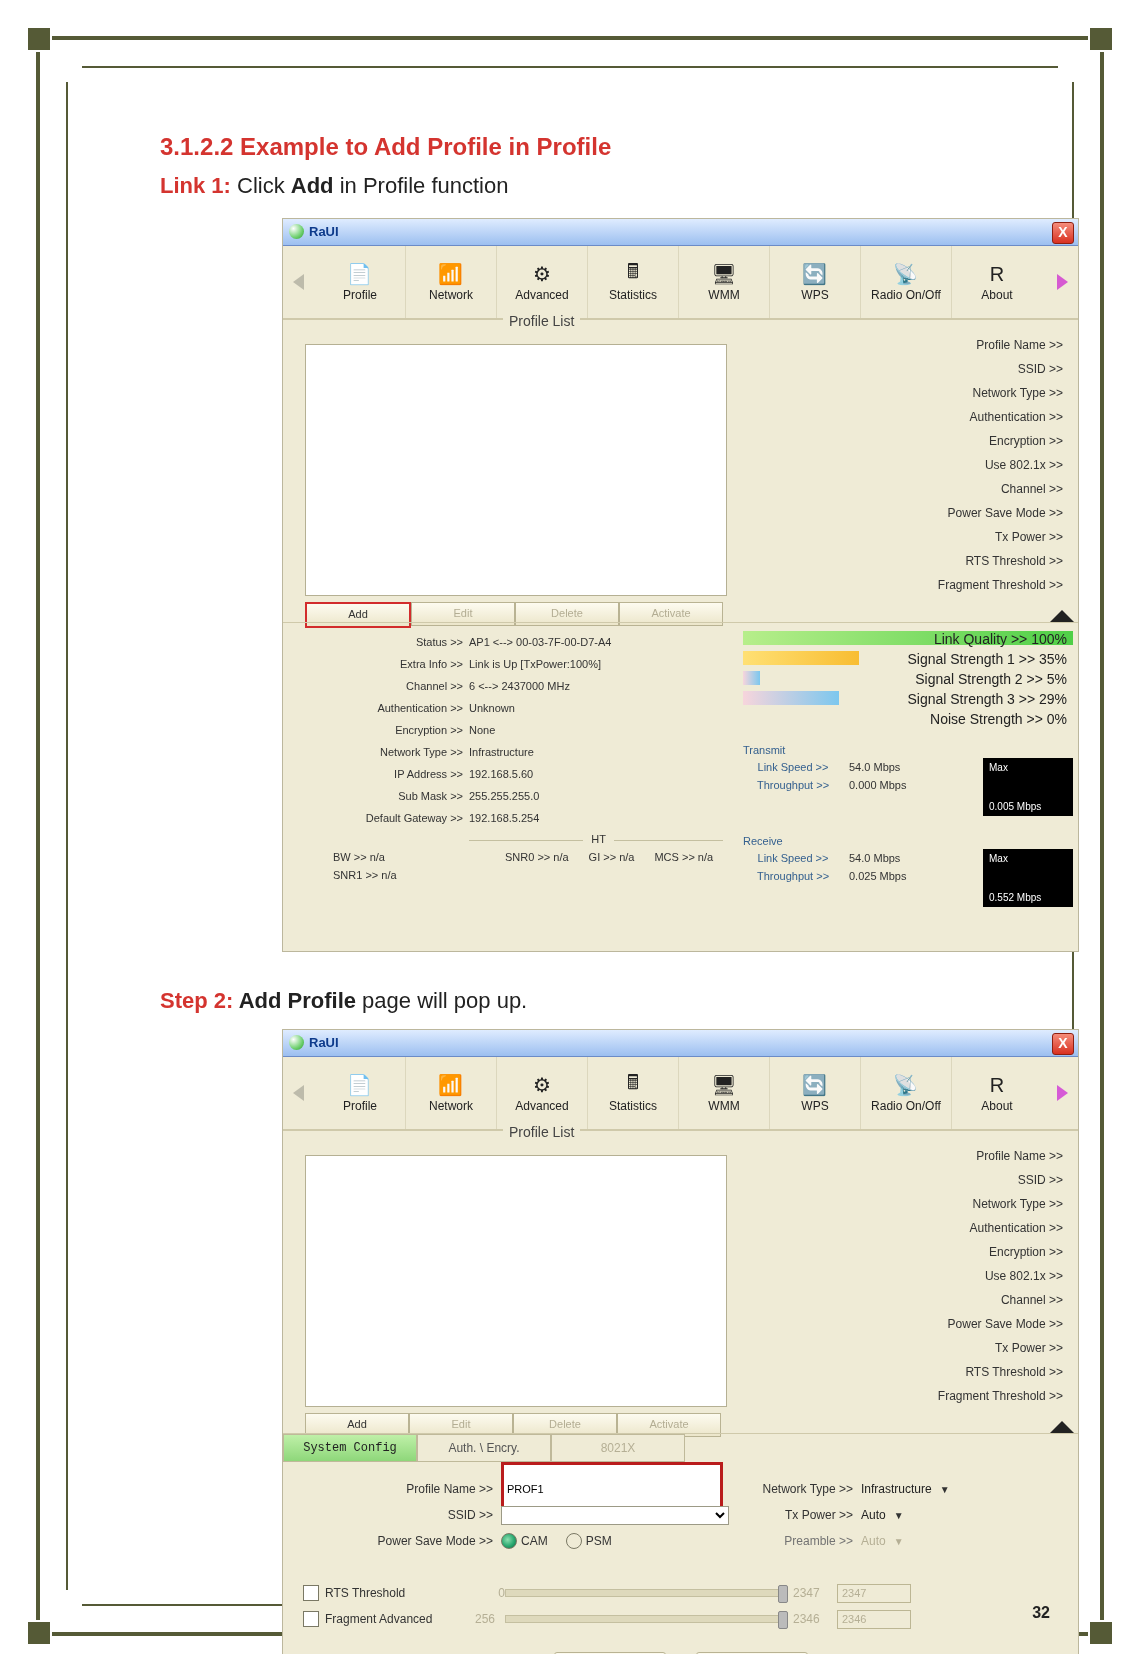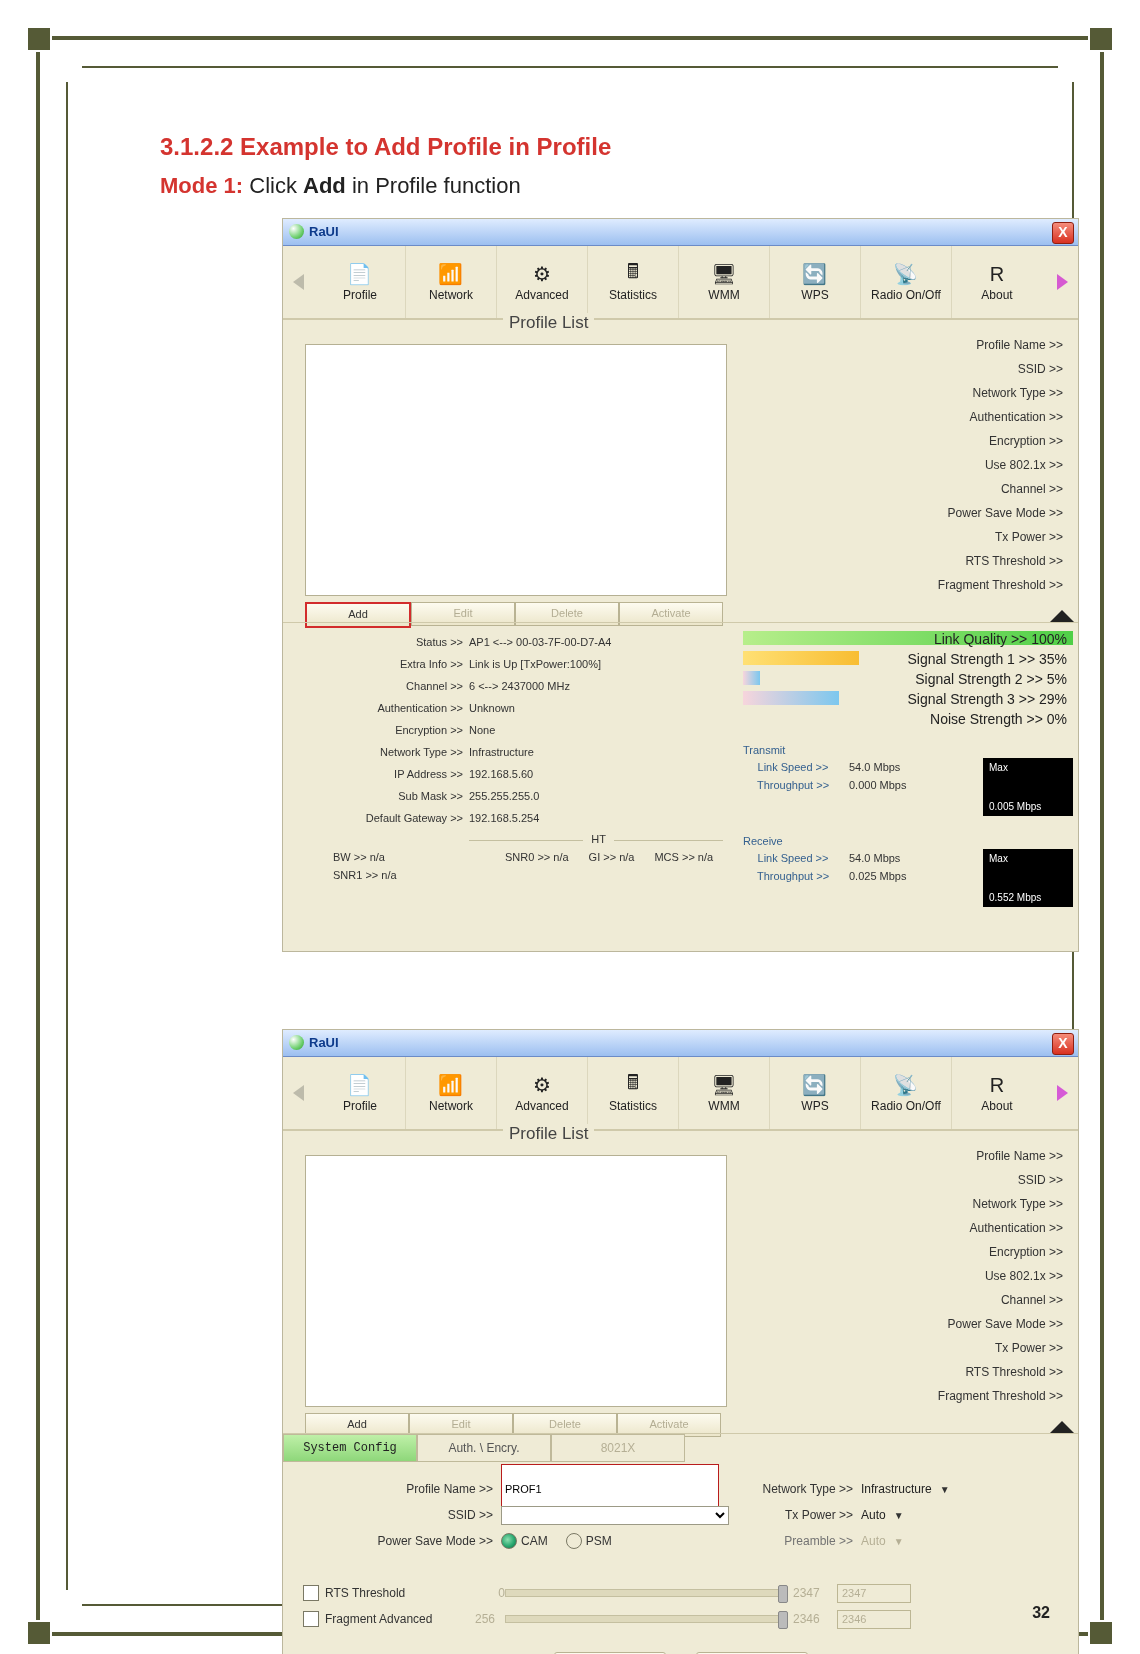--- a/index.html
+++ b/index.html
@@ -26,21 +26,21 @@
   .titlebar .close{position:absolute;right:4px;top:3px;width:20px;height:20px;background:linear-gradient(#f58d7c,#d83020);border:1px solid #8e1e10;border-radius:3px;color:#fff;font-weight:bold;font-size:14px;text-align:center;line-height:18px;}
 
   .toolbar{height:72px;background:#efebd6;border-bottom:1px solid #cfc9aa;display:flex;align-items:stretch;}
   .arrow{width:32px;display:flex;align-items:center;justify-content:center;}
   .arrow svg{width:24px;height:24px;}
   .tbitem{flex:0 0 90px;display:flex;flex-direction:column;align-items:center;justify-content:center;border-right:1px solid #dcd7bd;font-size:12px;color:#222;gap:2px;}
   .tbitem:last-child{border-right:0;}
   .tbitem .tbicon{width:28px;height:24px;display:flex;align-items:center;justify-content:center;font-size:20px;}
 
   .thin-divider{position:relative;height:12px;border-top:1px solid #cfc9aa;}
-  .label-over{position:absolute;top:-7px;background:#efebd6;padding:0 6px;font-size:17px;color:#444;}
+  .label-over{position:absolute;top:-7px;background:#efebd6;padding:0 6px;font-size:14px;color:#444;}
 
   .pane{position:relative;height:290px;}
   .listbox{position:absolute;left:22px;top:12px;width:420px;height:250px;background:#fff;border:1px solid #b5b093;}
   .labels{position:absolute;left:480px;top:6px;width:300px;}
   .labels .row{height:24px;text-align:right;font-size:12px;color:#333;}
   .btnrow{position:absolute;left:22px;top:270px;display:flex;}
   .smbtn{width:102px;height:22px;background:linear-gradient(#fdfbf0,#ece6ca);border:1px solid #b9b393;font-size:11px;color:#333;text-align:center;line-height:20px;margin-right:0;}
   .smbtn.dis{color:#b3ad93;}
   .smbtn.add1{border:2px solid #d22c2c;}
   .triangle{position:absolute;right:4px;bottom:0;width:0;height:0;border-left:12px solid transparent;border-right:12px solid transparent;border-bottom:12px solid #222;}
@@ -64,21 +64,21 @@
 
   
   .config{position:relative;border-top:1px solid #cfc9aa;}
   .tabs{height:26px;display:flex;}
   .tabb{width:132px;height:26px;text-align:center;line-height:26px;font-size:12px;border:1px solid #bfb99a;background:#efebd6;color:#555;}
   .tabb.act{background:linear-gradient(#bff0a8,#8ed77a);color:#222;font-family:Liberation Mono, monospace;}
   .tabb.dis{color:#b5af95;}
   .cfgbody{padding:16px 20px 10px;font-size:12px;color:#333;}
   .crow{display:flex;align-items:center;height:26px;}
   .crow .ck{width:190px;text-align:right;padding-right:8px;}
-  .crow input[type=text]{width:210px;height:17px;border:1px solid #b91c1c;font-size:11px;padding:16px 3px;background:#fff;}
+  .crow input[type=text]{width:210px;height:17px;border:3px solid #b91c1c;font-size:11px;padding:16px 3px;background:#fff;}
   .crow select{width:228px;height:19px;border:1px solid #9c9a86;font-size:11px;background:#fff;}
   .crow.right{position:absolute;}
   .radio-dot{display:inline-block;width:14px;height:14px;border-radius:50%;border:1px solid #7a7864;margin-right:4px;vertical-align:middle;}
   .radio-dot.on{background:radial-gradient(circle at 40% 40%,#8de0b0 0%,#2aa870 55%,#0c6b42 100%);}
   .cbx{display:inline-block;width:14px;height:14px;border:1px solid #7a7864;background:#fff;margin-right:6px;vertical-align:middle;}
   .slider-track{width:280px;height:6px;background:#ded9bc;border:1px solid #c4bfa0;position:relative;}
   .thumb{position:absolute;top:-5px;width:8px;height:16px;background:#bbb;border:1px solid #888;border-radius:2px;}
   .valbox{width:64px;height:17px;border:1px solid #bcb694;background:#efebd6;color:#b5af95;font-size:11px;text-align:left;padding:0 4px;line-height:17px;display:inline-block;}
   .okrow{display:flex;justify-content:center;gap:30px;margin-top:20px;}
   .okbtn{width:110px;height:22px;background:linear-gradient(#fdfbf0,#ece6ca);border:1px solid #b9b393;border-radius:3px;font-size:12px;text-align:center;line-height:20px;}
@@ -101,21 +101,21 @@
   <div class="bar-v" style="top:52px;bottom:34px;right:36px"></div>
 
   <div class="bar-h" style="left:82px;right:82px;top:66px;height:2px"></div>
   <div class="bar-h" style="left:82px;right:82px;bottom:48px;height:2px"></div>
   <div class="bar-v" style="top:82px;bottom:64px;left:66px;width:2px"></div>
   <div class="bar-v" style="top:82px;bottom:64px;right:66px;width:2px"></div>
 
   <div class="heading">3.1.2.2 Example to Add Profile in Profile</div>
 
   <div class="step-line" style="top:173px">
-    <span class="red">Mode 1:</span><span> Click </span><b>Add</b><span> in Profile function</span>
+    <span class="red">Link 1:</span><span> Click </span><b>Add</b><span> in Profile function</span>
   </div>
 
   <div class="shot shot1">
     <div class="titlebar">
       <span class="ico"></span>
       <span>RaUI</span>
       <div class="close">X</div>
     </div>
     <div class="toolbar">
       <div class="arrow">
@@ -294,20 +294,23 @@
             </div>
             <div class="blackbox">
               <div>Max</div>
               <div>0.552 Mbps</div>
             </div>
           </div>
         </div>
     </div>
   </div>
 
+  <div class="step-line" style="top:988px">
+    <span class="red">Step 2:</span><b> Add Profile</b><span> page will pop up.</span>
+  </div>
 
   <div class="shot shot2">
     <div class="titlebar">
       <span class="ico"></span>
       <span>RaUI</span>
       <div class="close">X</div>
     </div>
     <div class="toolbar">
       <div class="arrow">
           <svg viewBox="0 0 24 24">

